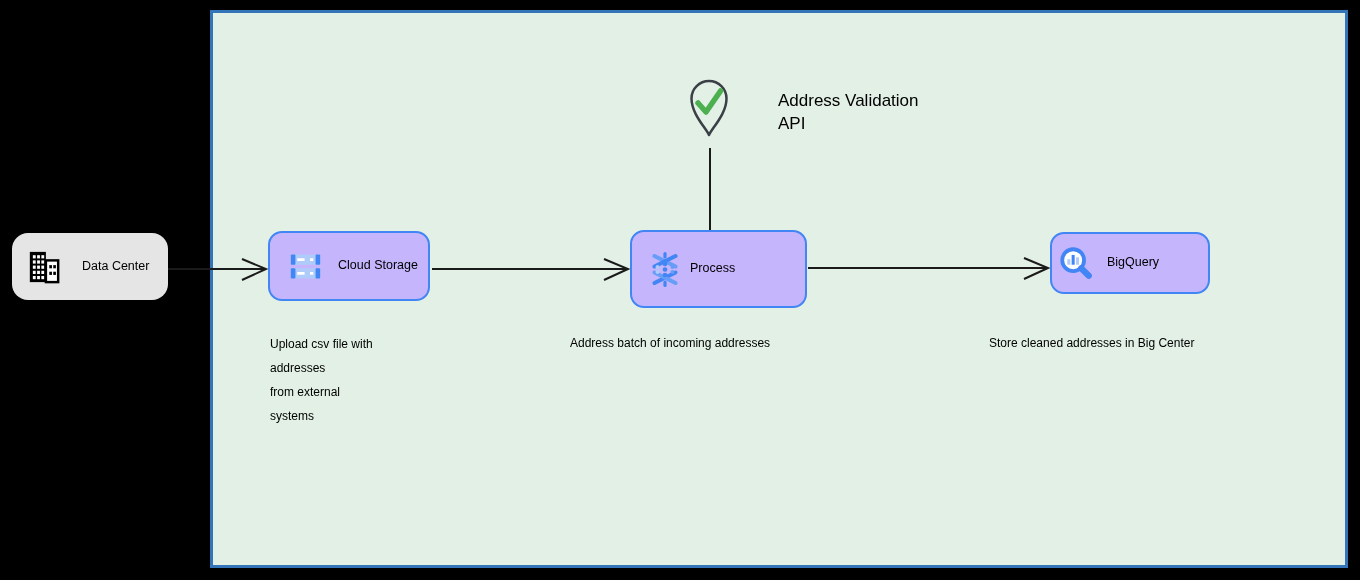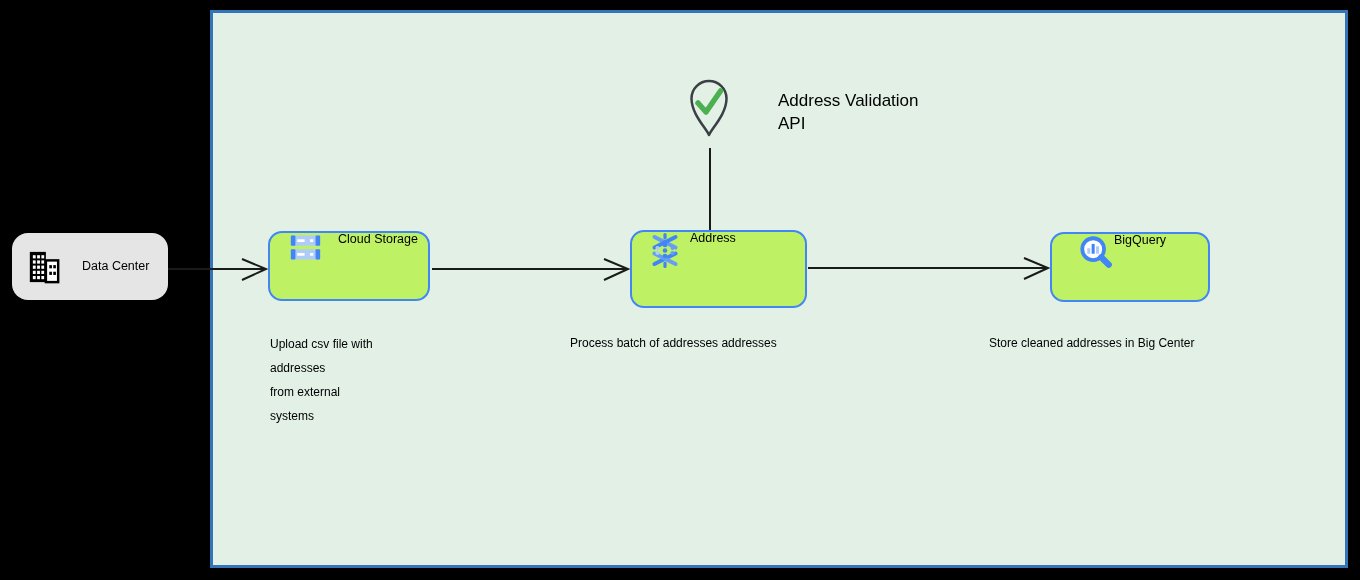--- a/index.html
+++ b/index.html
@@ -9,26 +9,26 @@
   }
   .canvas{
     position:absolute;left:210px;top:10px;width:1132px;height:552px;
     background:#E2F0E6;border:3px solid #3474B8;box-sizing:content-box;
   }
   .connectors{
     position:absolute;left:0;top:0;width:1360px;height:580px;
     z-index:5;pointer-events:none;
   }
   .node{
-    position:absolute;display:flex;box-sizing:border-box;
-    background:#bef264;border:2px solid #4285F4;border-radius:14px;z-index:10;
+    position:absolute;display:flex;align-items:center;box-sizing:border-box;
+    background:#c4b5fd;border:2px solid #4285F4;border-radius:14px;z-index:10;
   }
   .node-cs{left:268px;top:231px;width:162px;height:70px;padding-left:19px;gap:16px}
   .node-df{left:630px;top:230px;width:177px;height:78px;padding-left:17px;gap:9px}
-  .node-bq{left:1050px;top:232px;width:160px;height:70px;padding-left:26px;}
+  .node-bq{left:1050px;top:232px;width:160px;height:62px;padding-left:6px;gap:13px}
   .node-label{font-size:12.5px;line-height:1.1;color:#000}
   .external{
     position:absolute;left:12px;top:233px;width:156px;height:67px;box-sizing:border-box;
     display:flex;align-items:center;gap:21px;padding-left:15px;
     background:#e5e5e5;border-radius:16px;z-index:10;
   }
   .pin{position:absolute;left:686px;top:78px;z-index:10}
   .annotation{
     position:absolute;left:750px;top:89px;z-index:10;
     font-size:17px;line-height:23px;white-space:pre-line;margin-left:28px;
@@ -127,21 +127,21 @@
       <g>
         <circle cx="16" cy="12.5" r="2.3" fill="#4285F4"></circle>
         <circle cx="16" cy="18" r="2.3" fill="#4285F4"></circle>
         <circle cx="16" cy="23.5" r="2.3" fill="#4285F4"></circle>
         <circle cx="8.5" cy="15.5" r="2" fill="#AECBFA"></circle>
         <circle cx="8.5" cy="20.5" r="2" fill="#AECBFA"></circle>
         <circle cx="23.5" cy="15.5" r="2" fill="#669DF6"></circle>
         <circle cx="23.5" cy="20.5" r="2" fill="#669DF6"></circle>
       </g>
     </svg>
-    <span class="node-label">Address</span>
+    <span class="node-label">Process</span>
   </div>
 
   <div class="node node-bq">
     <svg width="36" height="36" viewBox="0 0 38 38">
       <circle cx="16" cy="16" r="11.5" fill="#FFFFFF" stroke="#4285F4" stroke-width="4"></circle>
       <path d="M24.5 24.5 L32.5 32.5" stroke="#4285F4" stroke-width="6.5" stroke-linecap="round"></path>
       <rect x="9.8" y="15" width="3.2" height="5.8" fill="#AECBFA"></rect>
       <rect x="14.4" y="10.5" width="3.2" height="10.3" fill="#4285F4"></rect>
       <rect x="19" y="13" width="3.2" height="7.8" fill="#AECBFA"></rect>
     </svg>
@@ -152,16 +152,16 @@
     <path d="M23 57 C 20 50 5.5 36 5.5 20.5 A 17.5 17.5 0 1 1 40.5 20.5 C 40.5 36 26 50 23 57 Z" fill="none" stroke="#3A4045" stroke-width="2.5" stroke-linejoin="round"></path>
     <polyline points="12,25 20,34 34.5,13" fill="none" stroke="#4CAF50" stroke-width="5.5" stroke-linecap="round" stroke-linejoin="round"></polyline>
   </svg>
   <div class="annotation">Address Validation
 API</div>
 
   <div class="caption cap-1">Upload csv file with
 addresses
 from external
 systems</div>
-  <div class="caption cap-2">Process batch of addresses addresses</div>
+  <div class="caption cap-2">Address batch of incoming addresses</div>
   <div class="caption cap-3">Store cleaned addresses in Big Center</div>
 
 </div>
 
 </body></html>

